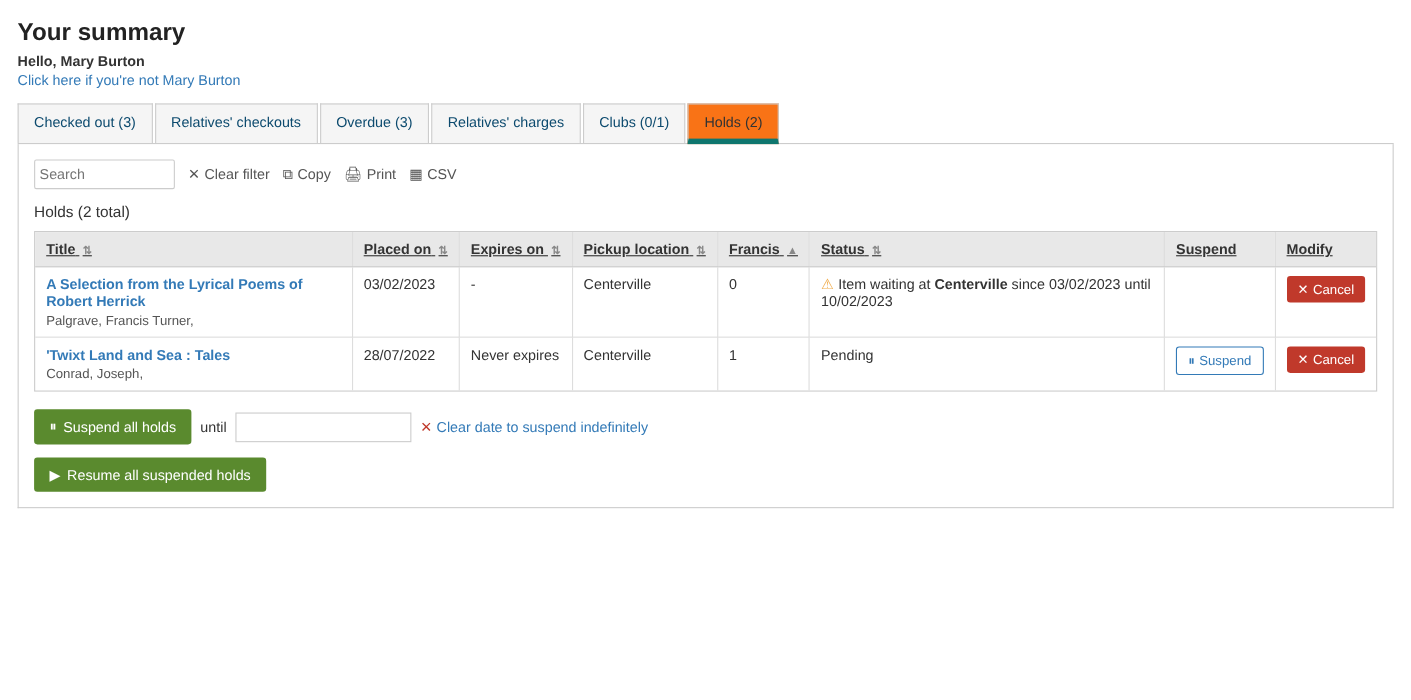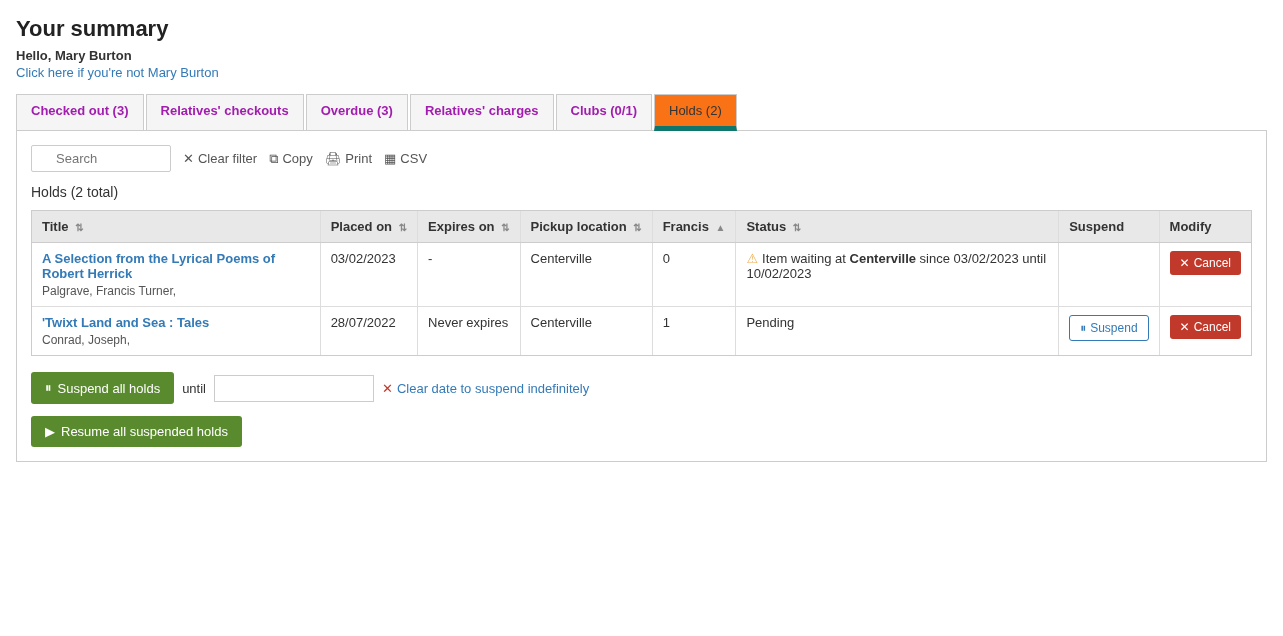--- a/index.html
+++ b/index.html
@@ -9,41 +9,40 @@
     .greeting { font-size: 13px; color: #333; margin-bottom: 2px; }
     .greeting span { font-weight: bold; }
     .not-you { color: #337ab7; text-decoration: none; font-size: 13px; cursor: pointer; }
 
     .tabs { display: flex; flex-wrap: wrap; border-bottom: 1px solid #ccc; margin-top: 14px; margin-bottom: 0; }
     .tab {
       padding: 8px 14px;
       border: 1px solid #ccc;
       border-bottom: none;
       background: #f5f5f5;
-      color: #a21caf;
+      color: #0c4a6e;
       cursor: pointer;
       font-size: 13px;
       margin-right: 2px;
       text-decoration: none;
-      font-weight: bold;
     }
     .tab.active { background: #f97316; border-bottom: 5px solid #0f766e; color: #333; font-weight: normal; margin-bottom: -1px; }
 
     .content-area {
       border: 1px solid #ccc;
       border-top: none;
       padding: 14px;
     }
 
     .toolbar { display: flex; align-items: center; gap: 12px; margin-bottom: 12px; flex-wrap: wrap; }
     .search-input {
       border: 1px solid #ccc;
-      padding: 5px 24px;
-      font-size: 13px;
-      width: 140px;
+      padding: 5px 4px;
+      font-size: 13px;
+      width: 128px;
       border-radius: 2px;
     }
     .toolbar-btn {
       background: none;
       border: none;
       color: #555;
       cursor: pointer;
       font-size: 13px;
       display: flex;
       align-items: center;
@@ -57,20 +56,21 @@
     table { width: 100%; border-collapse: collapse; font-size: 13px; }
     thead tr { background: #e8e8e8; }
     th {
       padding: 8px 10px;
       text-align: left;
       font-weight: bold;
       color: #333;
       border-bottom: 1px solid #ccc;
       border-right: 1px solid #ddd;
       white-space: nowrap;
+      text-decoration: underline;
     }
     th:last-child { border-right: none; }
     th .sort-icon { color: #888; font-size: 10px; margin-left: 3px; }
     td {
       padding: 8px 10px;
       border-bottom: 1px solid #ddd;
       border-right: 1px solid #ddd;
       vertical-align: top;
     }
     td:last-child { border-right: none; }

